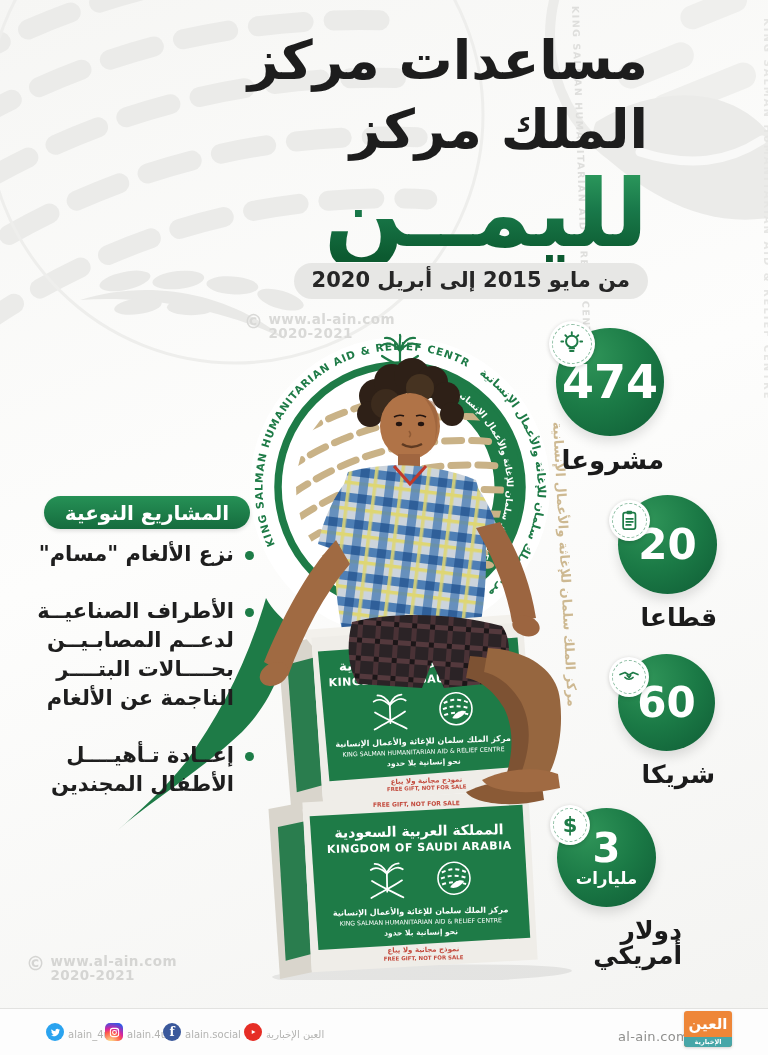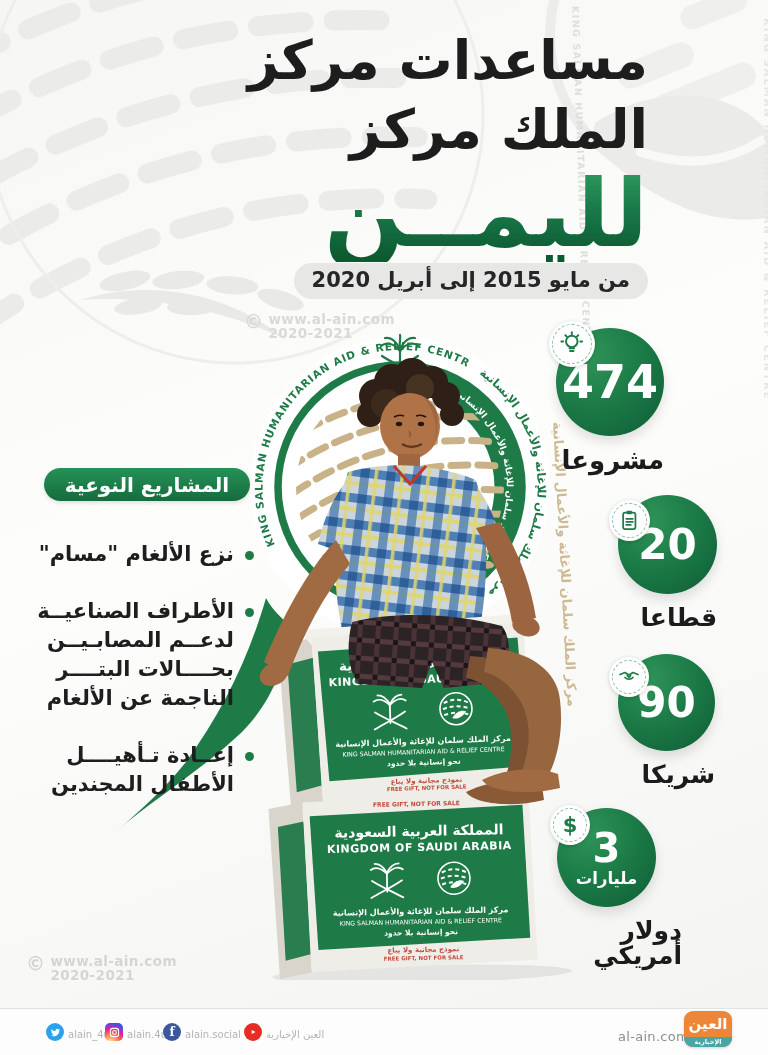--- a/index.html
+++ b/index.html
@@ -19,21 +19,21 @@
   .date-badge{right:120px;top:263px;background:#e7e7e5;border-radius:20px;padding:5px 18px 7px;
     font-size:21px;font-weight:bold;color:#262626;direction:rtl;white-space:nowrap;}
 
   
   .wm{display:flex;align-items:flex-start;gap:5px;font-weight:bold;line-height:1.05;}
   .wm .c{font-size:19px;margin-top:0;}
   .wm-top{left:244px;top:312px;color:#d9d9d7;font-size:13.5px;letter-spacing:.4px;}
   .wm-bot{left:26px;top:954px;color:#d5d5d3;font-size:13.5px;letter-spacing:.4px;}
 
   
-  .proj-pill{left:44px;top:468px;width:206px;height:33px;border-radius:17px;
+  .proj-pill{left:44px;top:496px;width:206px;height:33px;border-radius:17px;
     background:linear-gradient(180deg,#269156 0%,#156c3e 100%);color:#fff;font-size:20px;font-weight:bold;
     display:flex;align-items:center;justify-content:center;direction:rtl;box-shadow:0 2px 4px rgba(0,0,0,.12);}
   .proj-list{left:22px;top:540px;width:232px;direction:rtl;text-align:right;}
   .proj-list ul{list-style:none;margin:0;padding:0;}
   .proj-list li{position:relative;padding-right:20px;font-size:21px;font-weight:bold;color:#1e1e1e;
     line-height:1.38;margin-bottom:28px;}
   .proj-list li::before{content:"";position:absolute;right:0;top:.52em;width:9px;height:9px;border-radius:50%;
     background:#1d7c47;}
 
   
@@ -49,21 +49,21 @@
   .badge::after{content:"";position:absolute;inset:3px;border:1.5px dashed #8cbda2;border-radius:50%;}
   .badge svg{width:60%;height:60%;}
   .dollar-glyph{color:#1e7b47;font-weight:bold;font-size:21px;line-height:1;}
 
   
   .footer{left:0;top:1008px;width:768px;height:47px;background:#fdfdfd;border-top:1px solid #e2e2e0;}
   .social{position:absolute;display:flex;align-items:flex-end;gap:4px;}
   .social .ic{width:18px;height:18px;border-radius:50%;display:flex;align-items:center;justify-content:center;flex:0 0 auto;}
   .handle{font-size:10px;color:#b3b3b1;line-height:1;margin-bottom:1px;}
   .site-url{left:618px;top:1029px;font-size:13px;color:#8f8f8d;letter-spacing:.3px;}
-  .alain-logo{left:684px;top:1011px;width:48px;height:36px;border-radius:9px;overflow:hidden;
+  .alain-logo{left:684px;top:1011px;width:48px;height:36px;border-radius:3px;overflow:hidden;
     box-shadow:0 1px 3px rgba(0,0,0,.18);background:#ee8638;display:flex;flex-direction:column;}
   .alain-top{flex:1;display:flex;align-items:center;justify-content:center;color:#fff;
     font-size:15px;font-weight:bold;direction:rtl;line-height:1;padding-top:1px;}
   .alain-sub{height:10px;background:#47a6a8;color:#fff;font-size:6.5px;font-weight:bold;direction:rtl;
     display:flex;align-items:center;justify-content:center;line-height:1;}
 </style>
 </head>
 <body>
 
 <div class="canvas">
@@ -337,21 +337,21 @@
         <rect x="6" y="4.5" width="12" height="16" rx="2"></rect>
         <rect x="9.3" y="2.8" width="5.4" height="3.2" rx="1" fill="#1e7b47" stroke="none"></rect>
         <path d="M9 10.5 h6.5 M9 13.5 h6.5 M9 16.5 h4.5"></path>
       </svg>
     </div>
     <div class="stat-label">قطاعا</div>
   </div>
 
   <div class="stat" style="left:618px;top:654px;width:97px;">
     <div class="stat-circle" style="width:97px;height:97px;">
-      <div class="stat-value" style="font-size:42px;">90</div>
+      <div class="stat-value" style="font-size:42px;">60</div>
     </div>
     <div class="badge" style="left:-9px;top:3px;width:40px;height:40px;">
       <svg viewBox="0 0 24 24" fill="none" stroke="#1e7b47" stroke-width="1.7" stroke-linecap="round" stroke-linejoin="round">
         <path d="M3 9.5 L8 7.5 L12 10 L16 7.5 L21 9.5"></path>
         <path d="M8 12.5 C 10 14.8 14 14.8 16 12.5"></path>
         <path d="M10.2 10.5 l1.8 2 M13.6 10.5 l-1.4 2"></path>
       </svg>
     </div>
     <div class="stat-label">شريكا</div>
   </div>

